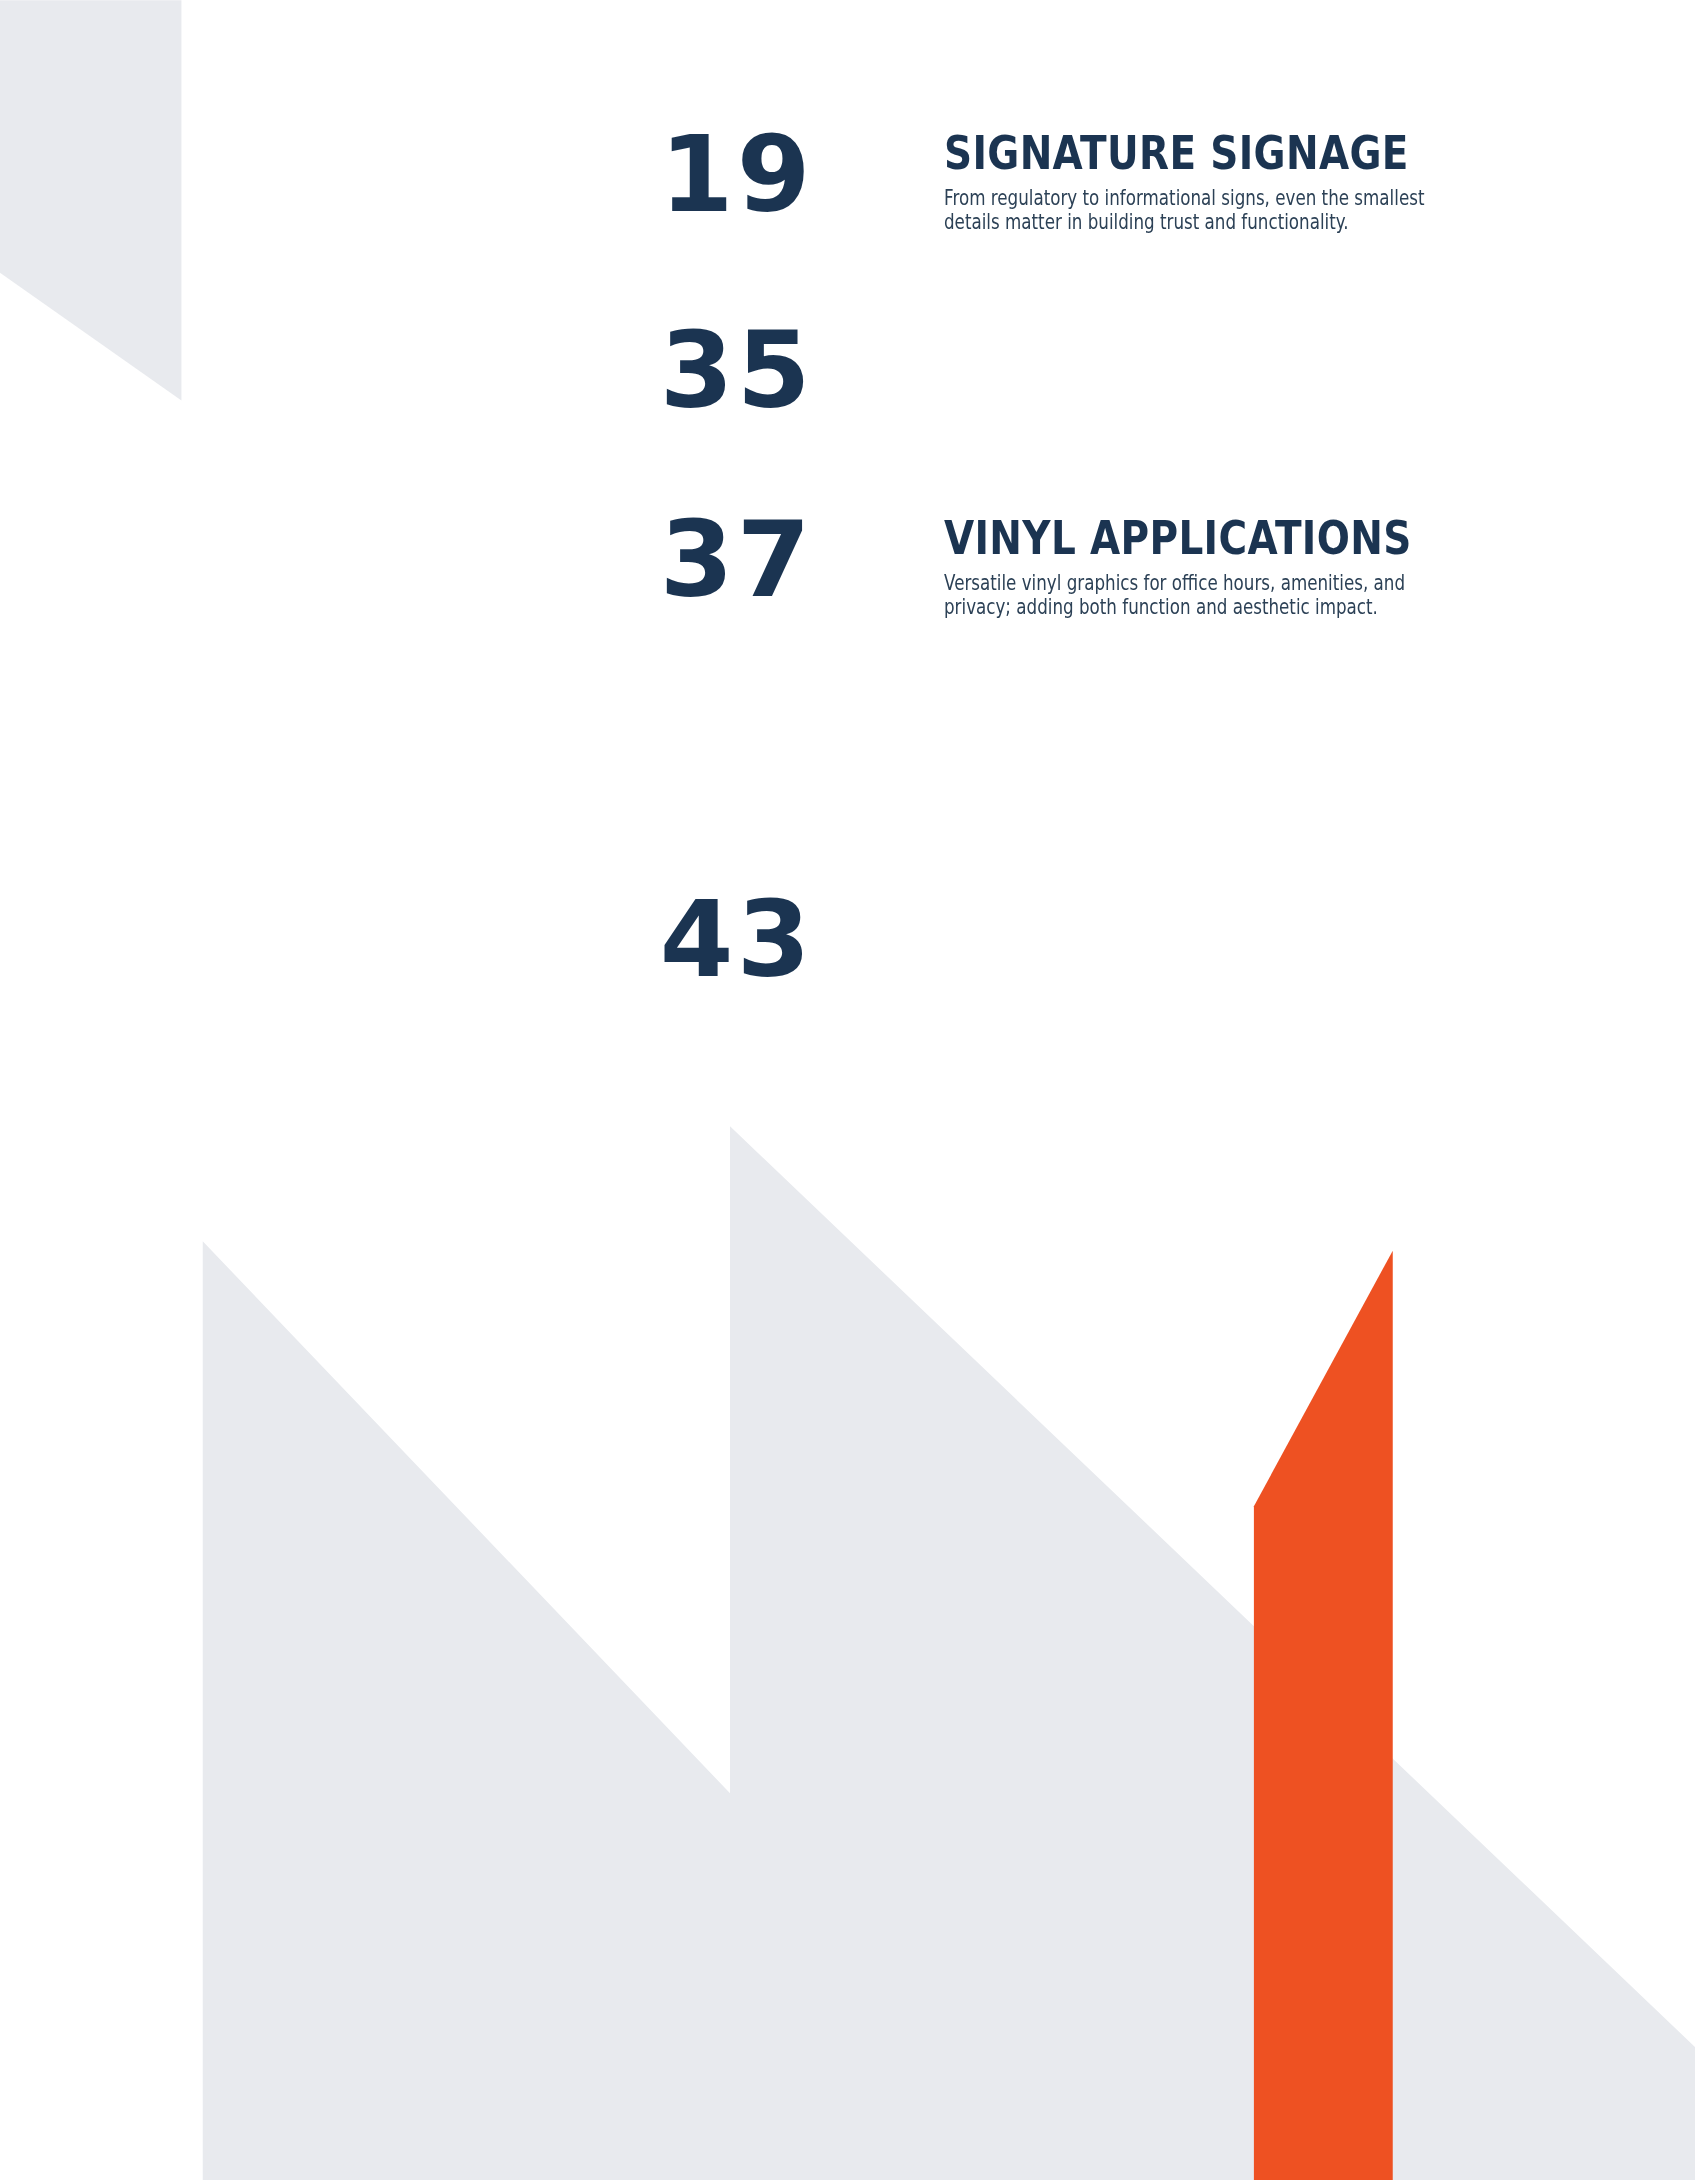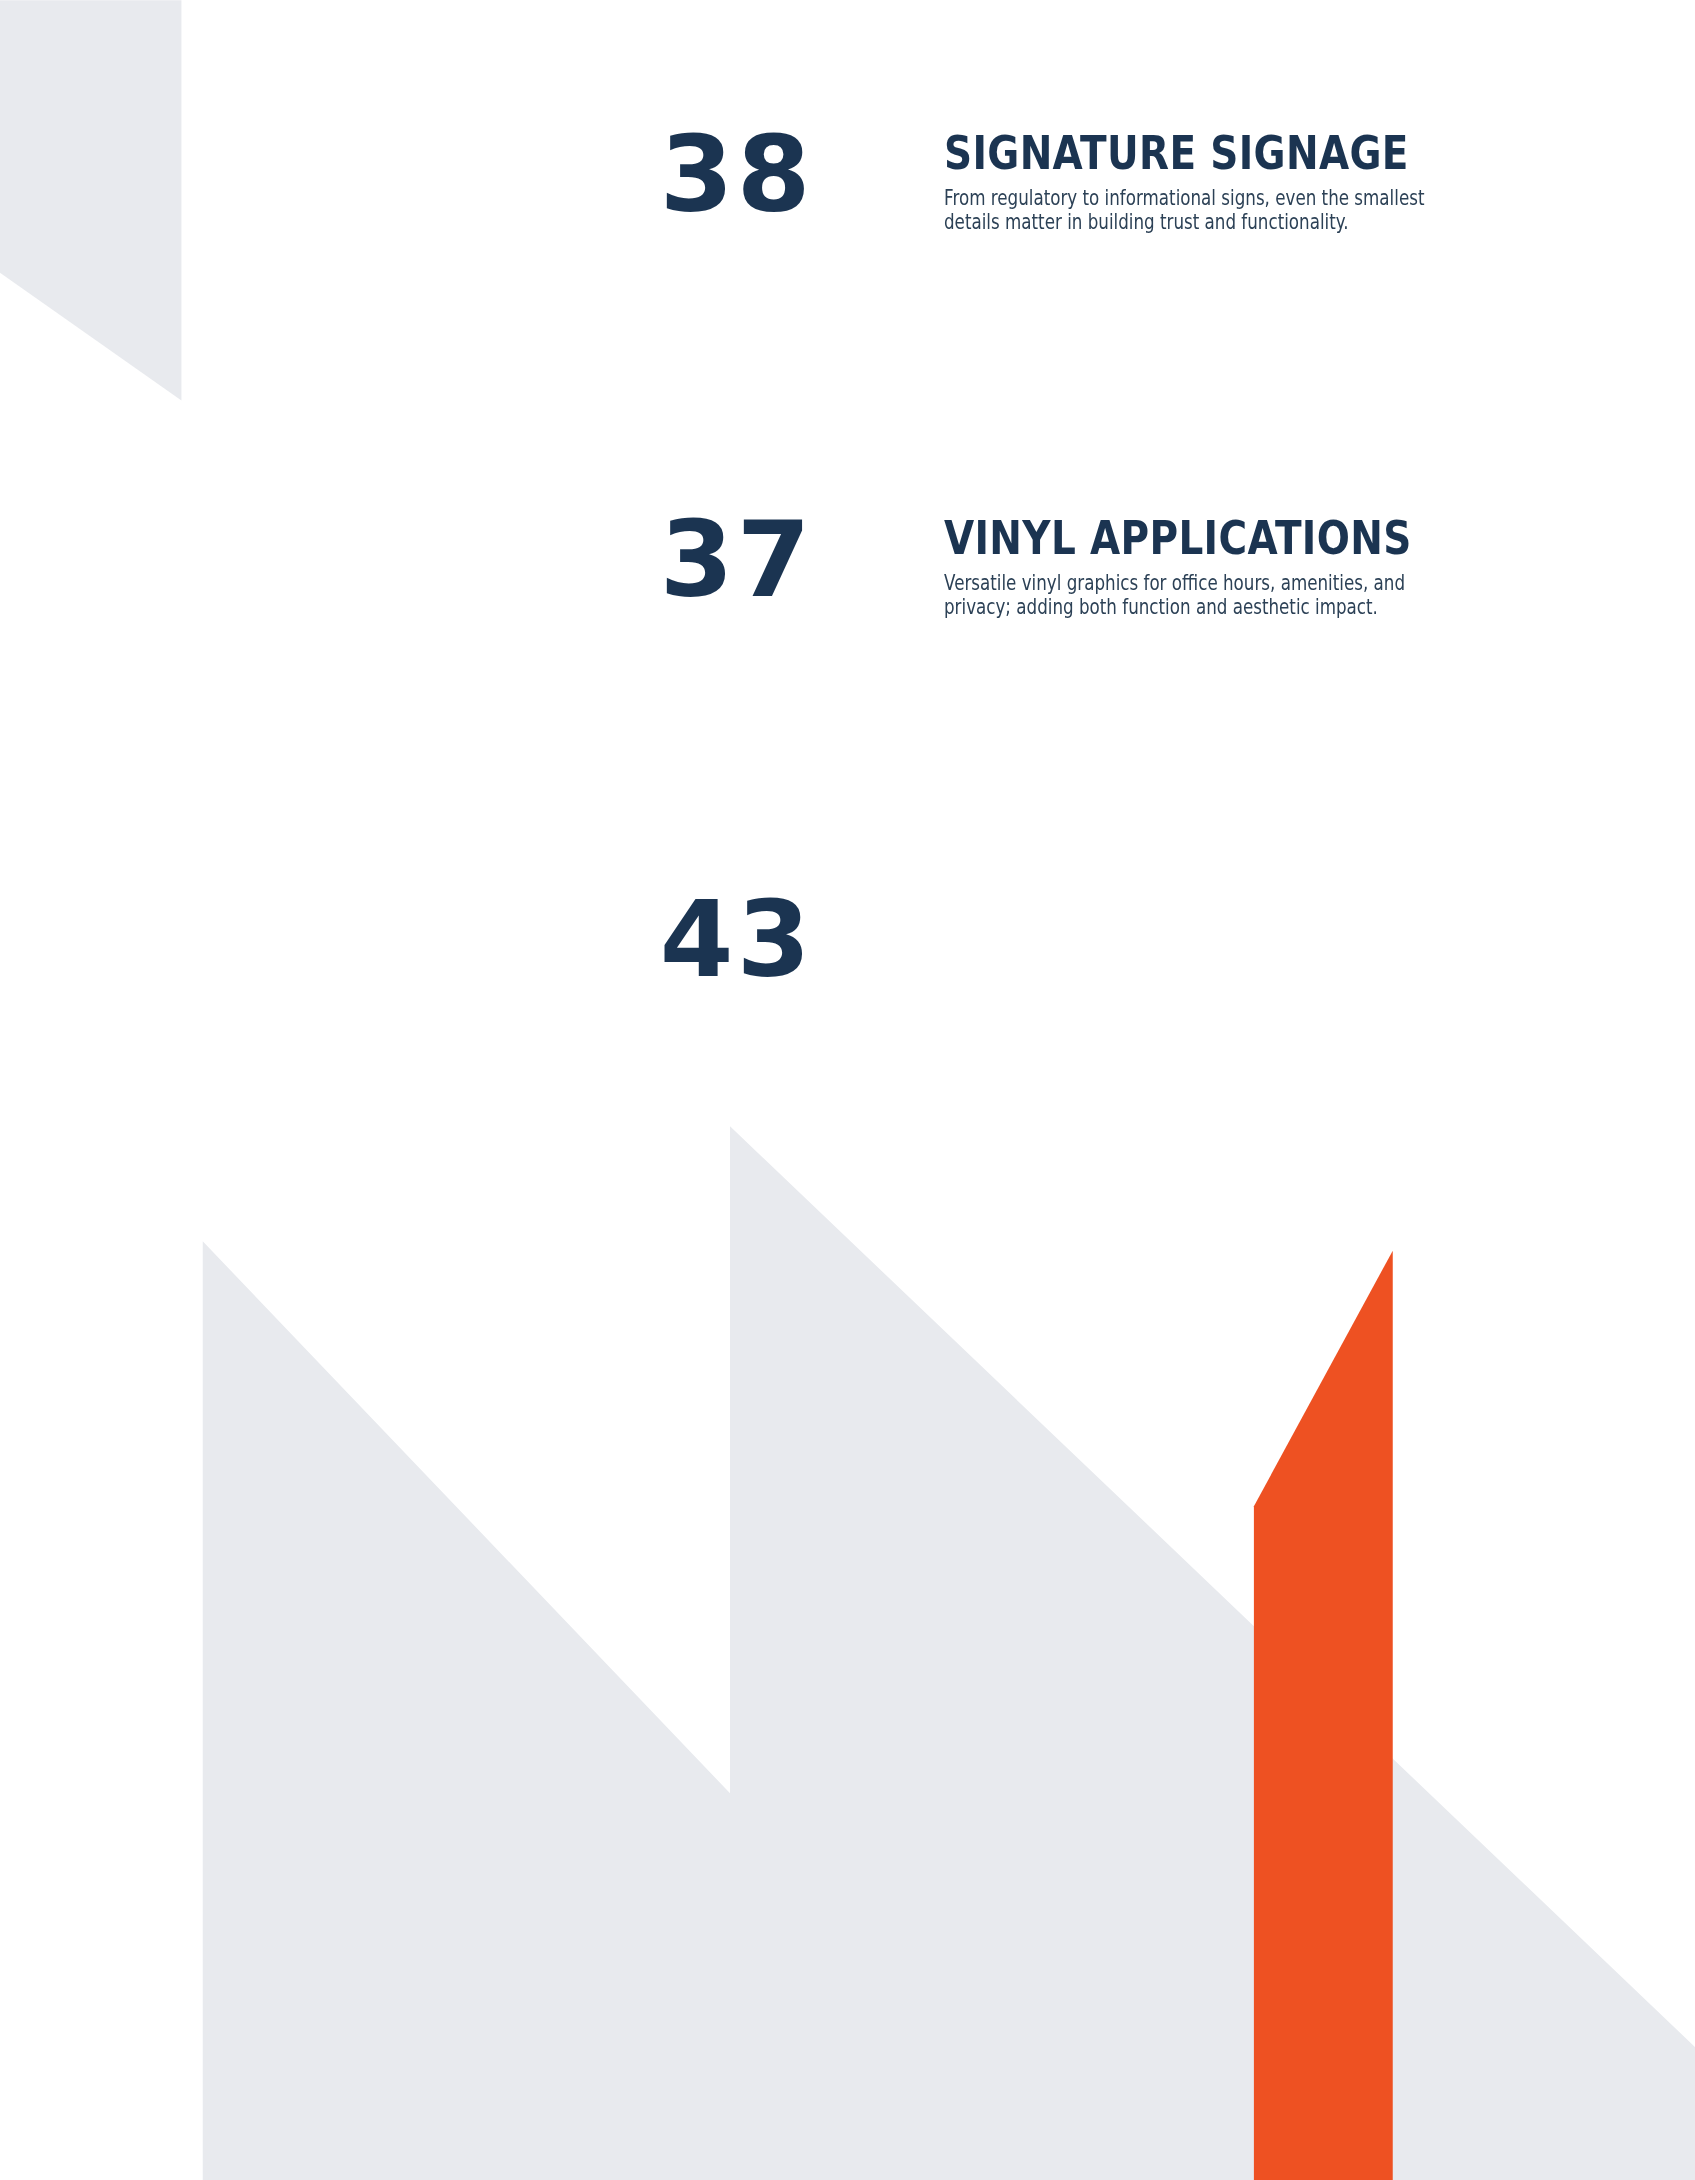--- a/index.html
+++ b/index.html
@@ -35,31 +35,32 @@
 
 <svg class="bg-svg" viewBox="0 0 1991 2560" aria-hidden="true">
   <path d="M0,0 L213,0 L213,470 L0,320 Z" fill="#E8EAEE"></path>
   <path d="M238,1457 L238,2560 L1991,2560 L1991,2404 L857,1322 L857,2105 Z" fill="#E8EAEE"></path>
   <path d="M1635,1468 L1635,2560 L1472,2560 L1472,1768 Z" fill="#EE5122"></path>
 </svg>
 
 <div class="toc">
 
   <div class="entry" style="top:129px">
-    <div class="num">38</div>
+    <div class="num">19</div>
     <div class="textcol">
       <h3 class="title">SIGNATURE SIGNAGE</h3>
       <div class="desc">
         <div class="dline">From regulatory to informational signs, even the smallest</div>
         <div class="dline">details matter in building trust and functionality.</div>
       </div>
     </div>
   </div>
 
   <div class="entry" style="top:325px">
+    <div class="num">35</div>
   </div>
 
   <div class="entry" style="top:514px">
     <div class="num">37</div>
     <div class="textcol">
       <h3 class="title">VINYL APPLICATIONS</h3>
       <div class="desc">
         <div class="dline">Versatile vinyl graphics for office hours, amenities, and</div>
         <div class="dline">privacy; adding both function and aesthetic impact.</div>
       </div>

